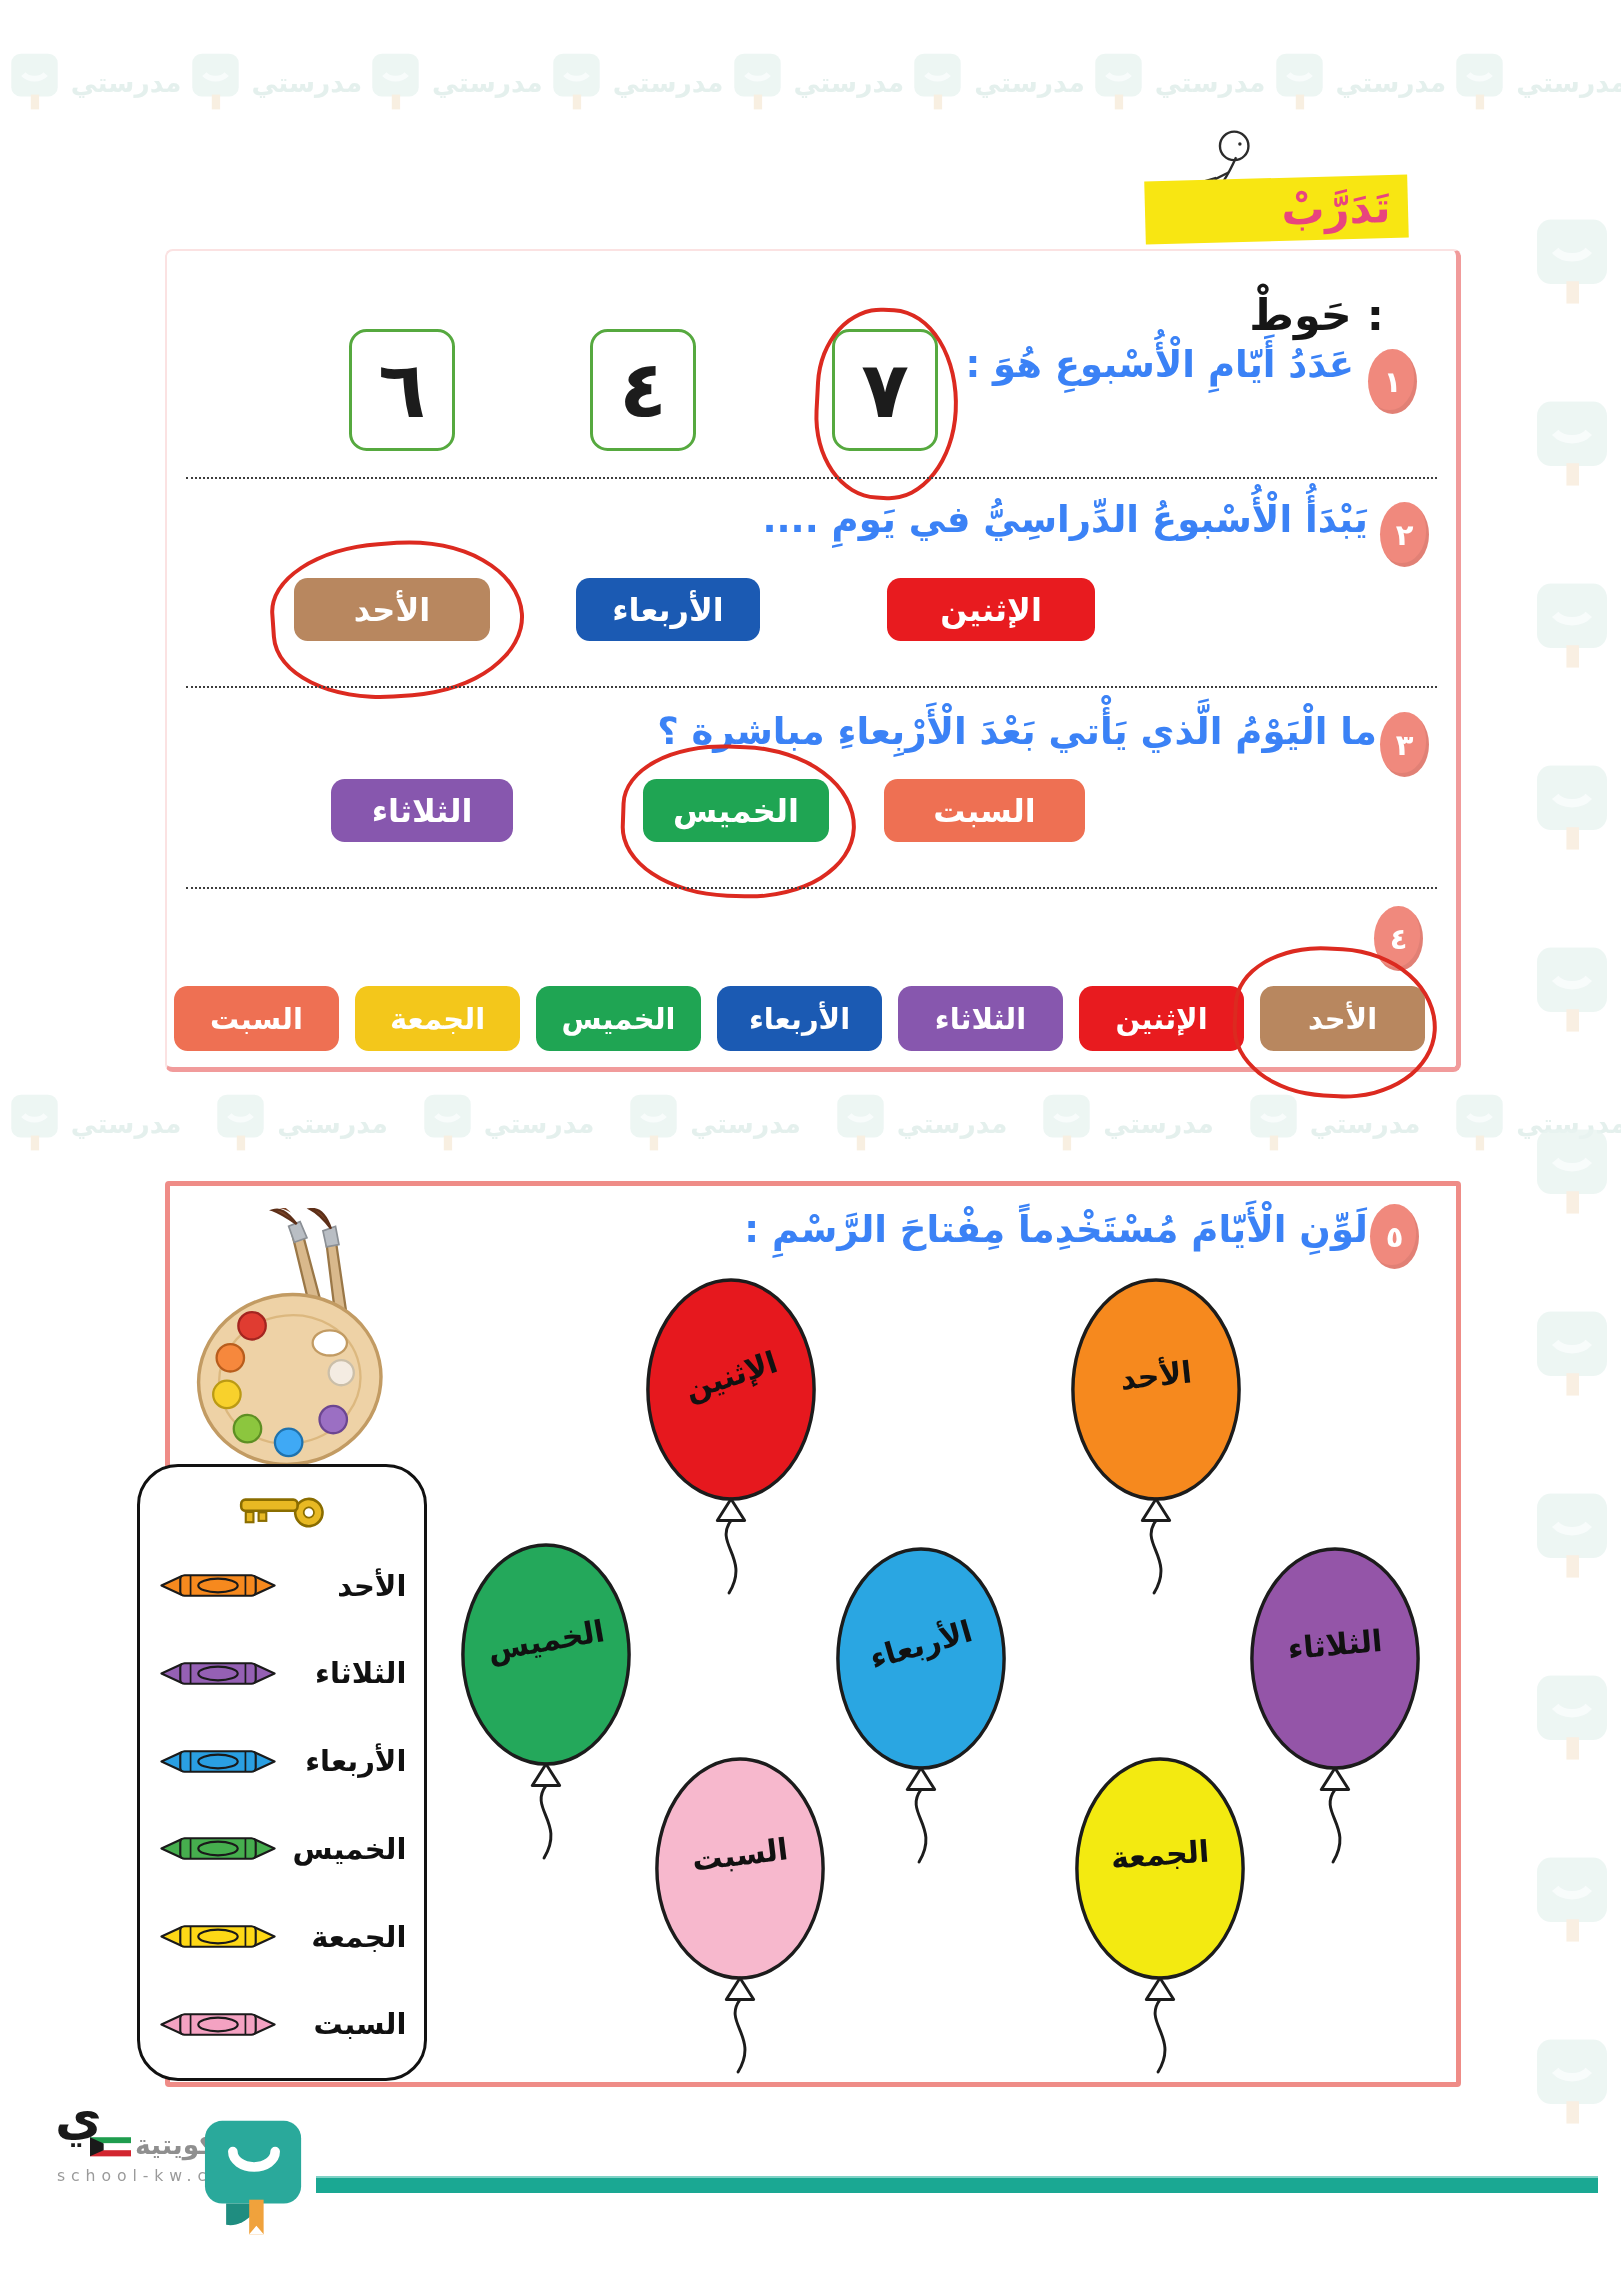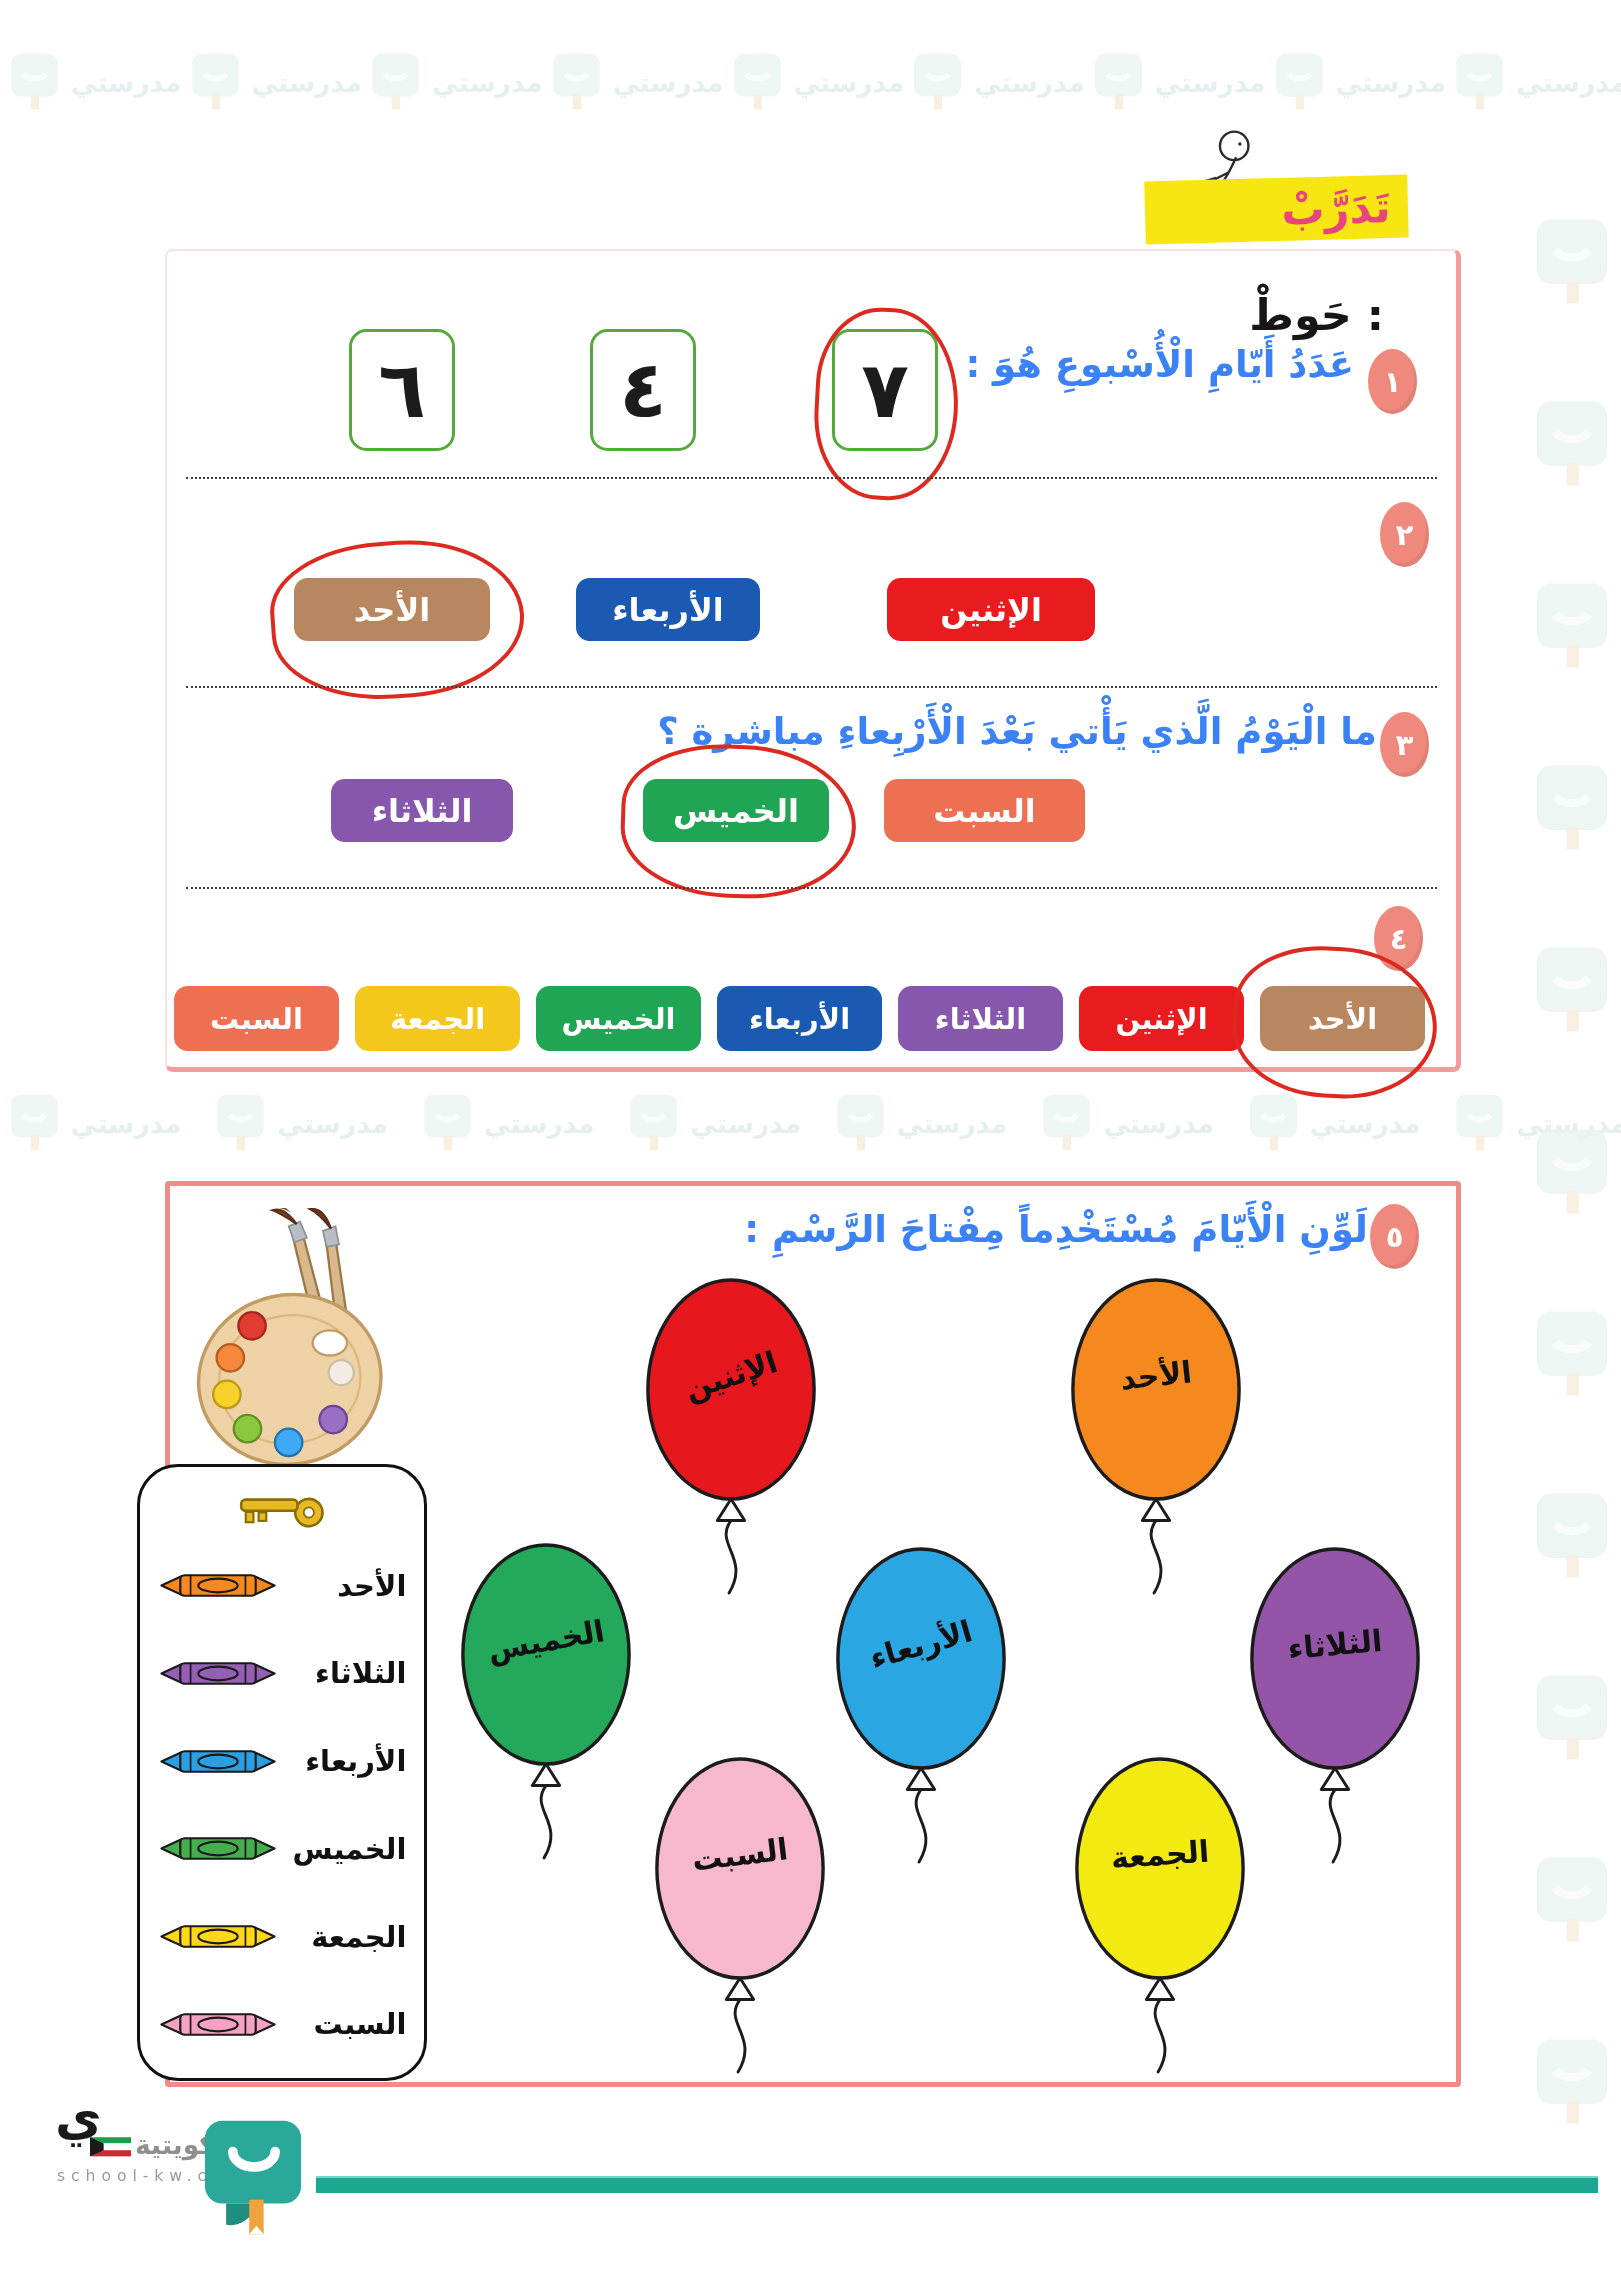--- a/index.html
+++ b/index.html
@@ -280,20 +280,21 @@
 
   <div class="badge" style="left: 1368px; top: 349px; background-color: rgb(240, 137, 125);">١</div>
   <div class="qtext" style="right:267px;top:343px">عَدَدُ أَيّامِ الْأُسْبوعِ هُوَ :</div>
   <div class="numbox" style="left: 832px; top: 329px; border-color: rgb(86, 169, 63);">٧</div>
   <div class="numbox" style="left: 590px; top: 329px; border-color: rgb(86, 169, 63);">٤</div>
   <div class="numbox" style="left: 349px; top: 329px; border-color: rgb(86, 169, 63);">٦</div>
   <div class="redcircle" style="left: 815px; top: 308px; width: 135px; height: 184px; transform: rotate(3deg); border-color: rgb(220, 42, 32);"></div>
   <div class="dotline" style="top:477px"></div>
 
   <div class="badge" style="left: 1380px; top: 502px; background-color: rgb(240, 137, 125);">٢</div>
+  <div class="qtext" style="right:253px;top:498px">يَبْدَأُ الْأُسْبوعُ الدِّراسِيُّ في يَومِ ....</div>
   <div class="daybtn" style="left: 887px; top: 578px; width: 208px; background-color: rgb(232, 27, 31);">الإثنين</div>
   <div class="daybtn" style="left: 576px; top: 578px; width: 184px; background-color: rgb(27, 90, 179);">الأربعاء</div>
   <div class="daybtn" style="left: 294px; top: 578px; width: 196px; background-color: rgb(184, 135, 95);">الأحد</div>
   <div class="redcircle" style="left: 271px; top: 541px; width: 245px; height: 149px; transform: rotate(-4deg); border-color: rgb(220, 42, 32);"></div>
   <div class="dotline" style="top:686px"></div>
 
   <div class="badge" style="left: 1380px; top: 712px; background-color: rgb(240, 137, 125);">٣</div>
   <div class="qtext" style="right:244px;top:710px">ما الْيَوْمُ الَّذي يَأْتي بَعْدَ الْأَرْبِعاءِ مباشرة ؟</div>
   <div class="daybtn" style="left: 884px; top: 779px; width: 201px; background-color: rgb(238, 112, 83);">السبت</div>
   <div class="daybtn" style="left: 643px; top: 779px; width: 186px; background-color: rgb(31, 165, 83);">الخميس</div>

